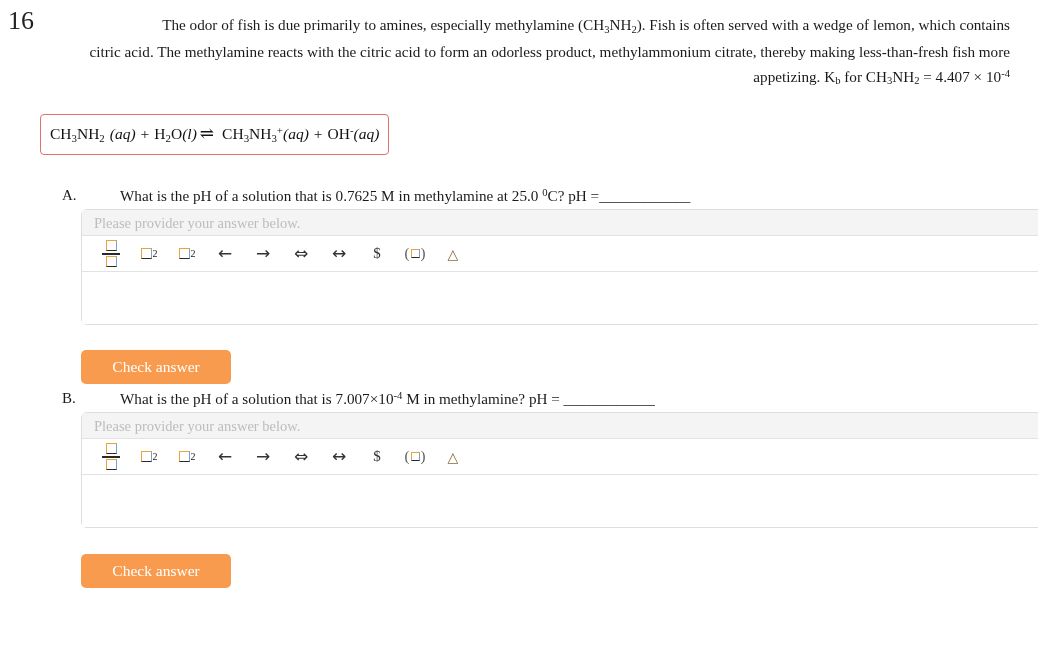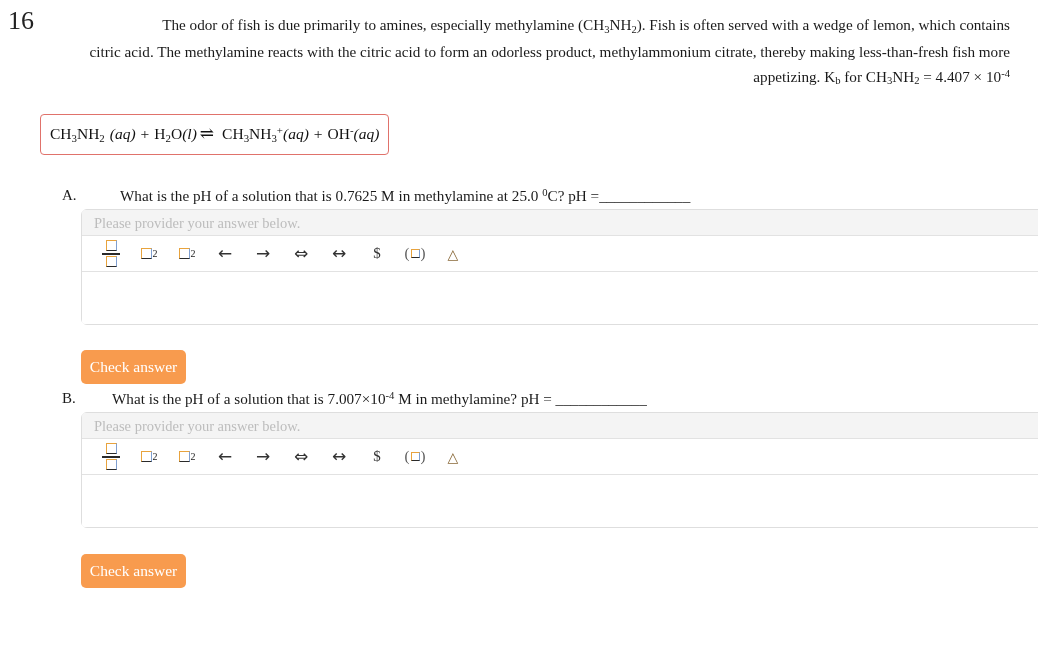--- a/index.html
+++ b/index.html
@@ -156,21 +156,21 @@
   .ic-arrow { font-size: 17px; color: #333; }
   .ic-dollar { font-size: 15px; color: #333; font-family: "Liberation Serif", serif; }
   .ic-paren { font-size: 15px; color: #5a5a5a; font-family: "Liberation Serif", serif; }
   .ic-paren .sq { margin: 0 1px; }
   .ic-tri { font-size: 14px; color: #8a6a3a; }
 
   
   .btn-check {
     position: absolute;
     left: 81px;
-    width: 105px;
+    width: 150px;
     height: 34px;
     background: #f89b4e;
     border: none;
     border-radius: 5px;
     color: #ffffff;
     font-family: "Liberation Serif", "DejaVu Serif", serif;
     font-size: 15.5px;
     cursor: pointer;
     padding: 0;
   }
@@ -218,21 +218,21 @@
     <div class="tb ic-dollar">$</div>
     <div class="tb ic-paren">(<span class="sq sq-sm"></span>)</div>
     <div class="tb ic-tri">△</div>
   </div>
   <div class="editor-body"></div>
 </div>
 
 <button class="btn-check" style="top:350px;">Check answer</button>
 
 <div class="part-letter" style="left:62px; top:390px;">B.</div>
-<div class="part-q" style="left:112px; top:390px;font-family:Liberation Serif, serif;">
+<div class="part-q" style="left:120px; top:390px;font-family:Liberation Serif, serif;">
   <span>What is the pH of a solution that is 7.007×10</span><sup>-4</sup><span> M in methylamine? pH = </span><span class="blankline">____________</span>
 </div>
 
 <div class="editor" style="top:412px;">
   <div class="editor-header">Please provider your answer below.</div>
   <div class="editor-toolbar">
     <div class="tb">
       <span class="ic-frac">
           <span class="sq"></span>
           <span class="bar"></span>

